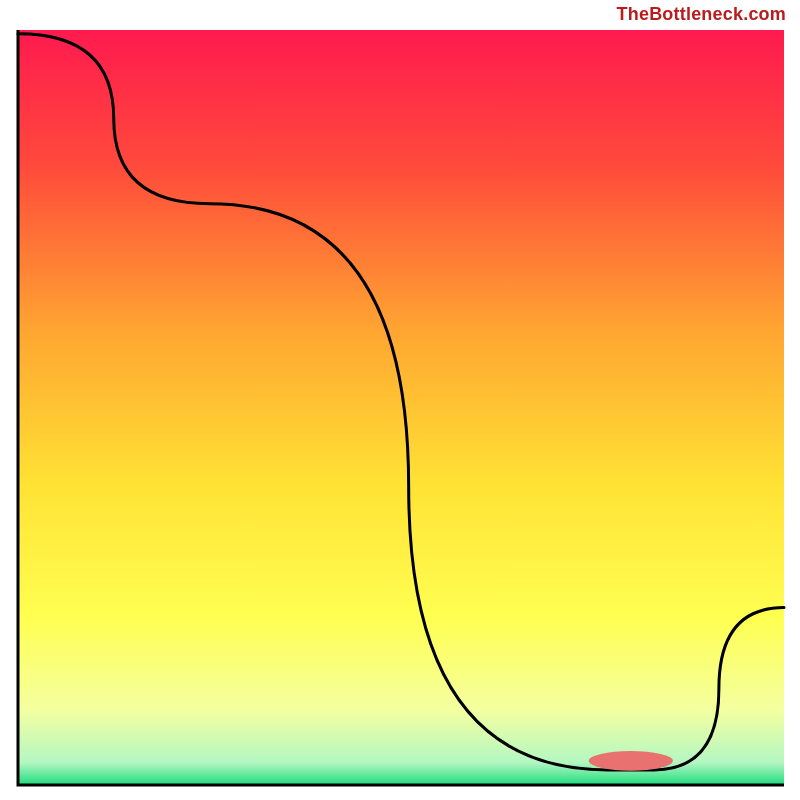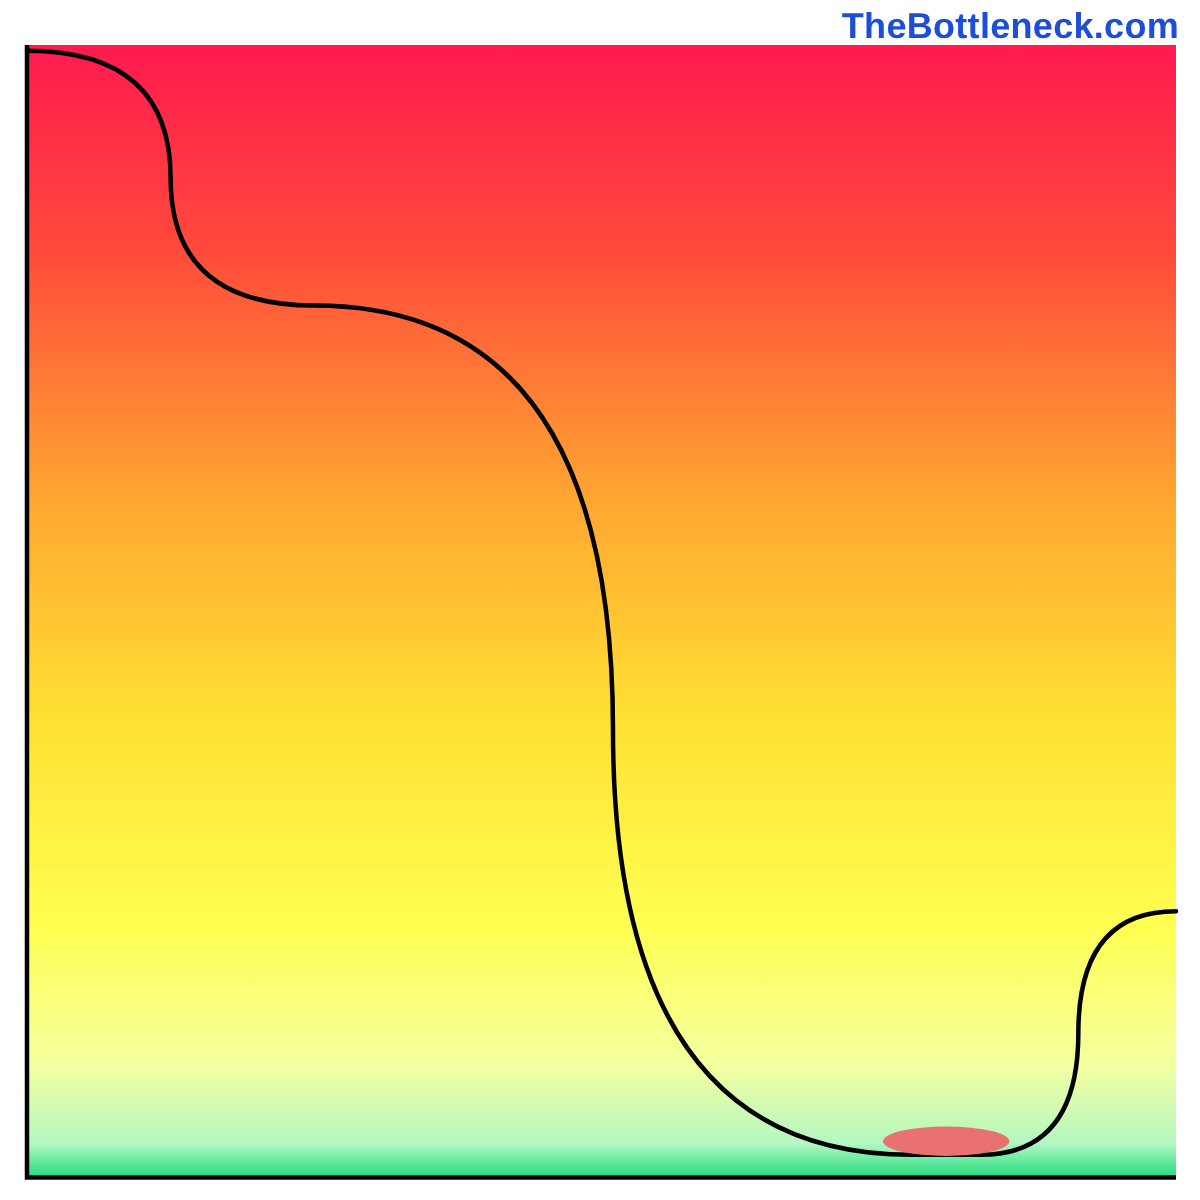--- a/index.html
+++ b/index.html
@@ -13,23 +13,23 @@
   }
   .container {
     position: relative;
     width: 800px;
     height: 800px;
   }
   .attribution {
     position: absolute;
     top: 4px;
     right: 14px;
-    font-size: 24px;
+    font-size: 18px;
     font-weight: 600;
-    color: #1d4ed8;
+    color: #b91c1c;
     letter-spacing: 0.2px;
   }
   svg.plot {
     position: absolute;
     left: 0;
     top: 0;
     width: 800px;
     height: 800px;
   }
 </style>

